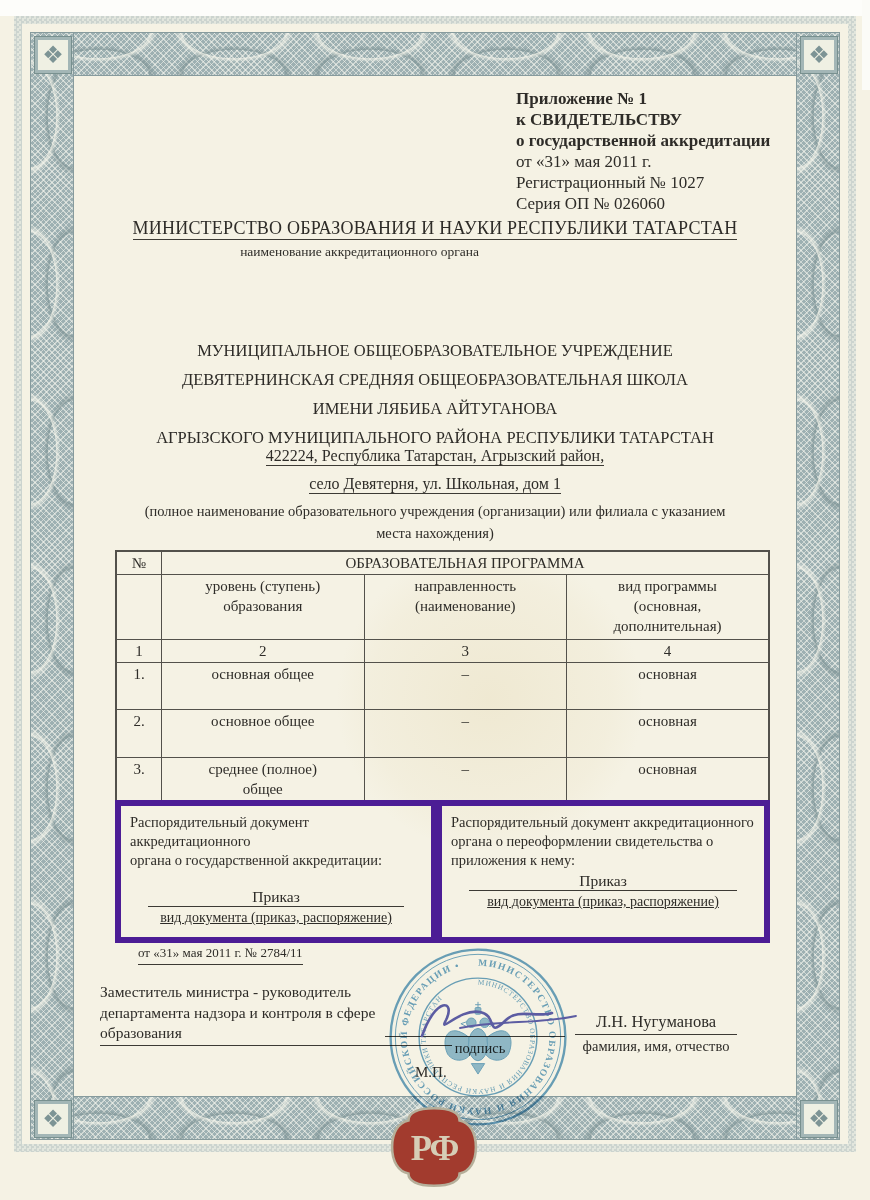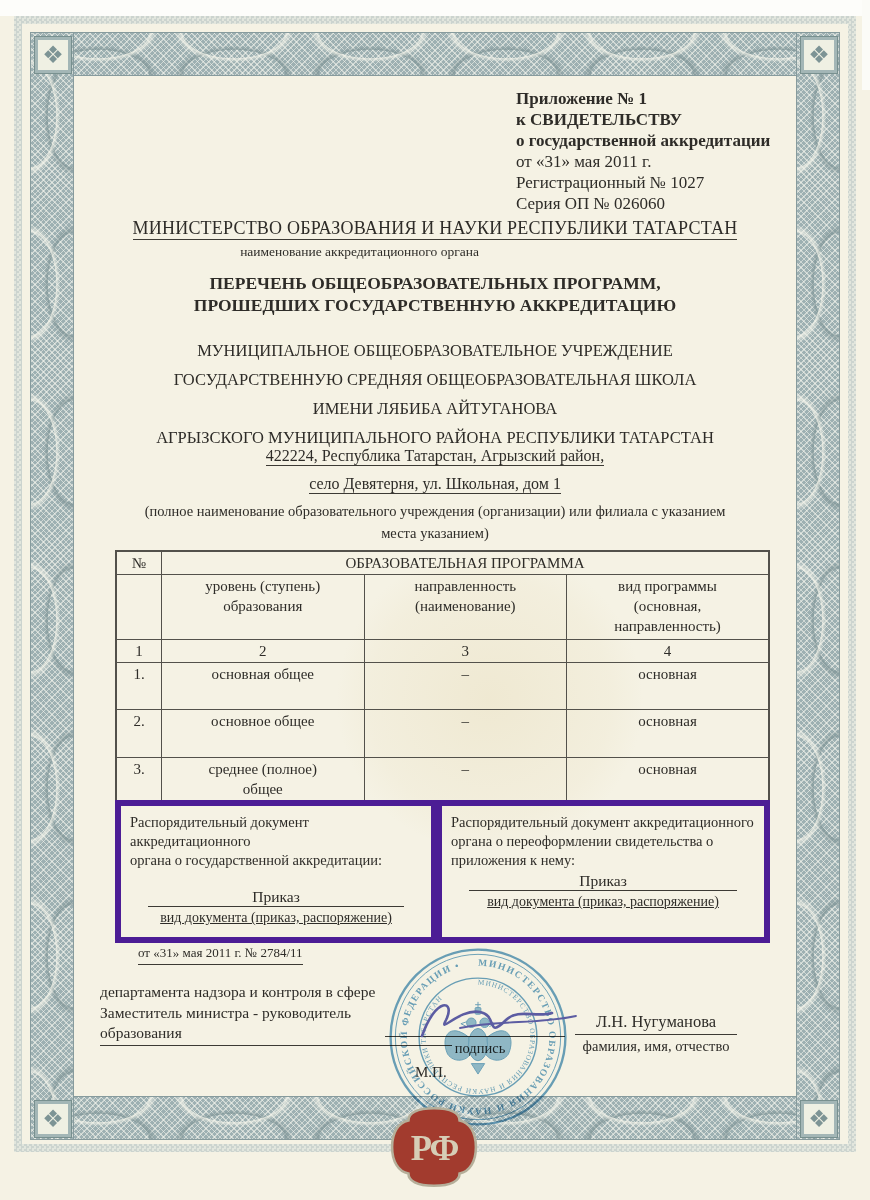--- a/index.html
+++ b/index.html
@@ -126,37 +126,33 @@
       <div class="b">к СВИДЕТЕЛЬСТВУ</div>
       <div class="b">о государственной аккредитации</div>
       <div>от «31» мая  2011 г.</div>
       <div>Регистрационный № 1027</div>
       <div>Серия ОП  № 026060</div>
     </div>
 
     <div class="abs ministry c"><span>МИНИСТЕРСТВО ОБРАЗОВАНИЯ И НАУКИ РЕСПУБЛИКИ ТАТАРСТАН</span></div>
     <div class="abs min-note c">наименование аккредитационного органа</div>
 
-    <div class="abs doc-title c b">
-      <div>ПЕРЕЧЕНЬ ОБЩЕОБРАЗОВАТЕЛЬНЫХ ПРОГРАММ,</div>
-      <div>ПРОШЕДШИХ  ГОСУДАРСТВЕННУЮ АККРЕДИТАЦИЮ</div>
-    </div>
 
     <div class="abs school c">
       <div>МУНИЦИПАЛЬНОЕ ОБЩЕОБРАЗОВАТЕЛЬНОЕ УЧРЕЖДЕНИЕ</div>
-      <div>ГОСУДАРСТВЕННУЮ СРЕДНЯЯ ОБЩЕОБРАЗОВАТЕЛЬНАЯ ШКОЛА</div>
+      <div>ДЕВЯТЕРНИНСКАЯ СРЕДНЯЯ ОБЩЕОБРАЗОВАТЕЛЬНАЯ ШКОЛА</div>
       <div>ИМЕНИ ЛЯБИБА АЙТУГАНОВА</div>
       <div>АГРЫЗСКОГО МУНИЦИПАЛЬНОГО РАЙОНА РЕСПУБЛИКИ ТАТАРСТАН</div>
     </div>
 
     <div class="abs addr c"><span>422224,  Республика Татарстан, Агрызский район,</span></div>
     <div class="abs addr addr2 c"><span>село Девятерня, ул. Школьная, дом 1</span></div>
     <div class="abs note c">
       <div>(полное наименование образовательного учреждения (организации) или филиала с указанием</div>
-      <div>места указанием)</div>
+      <div>места нахождения)</div>
     </div>
 
     <table class="progs">
       <tbody>
           <tr class="hrow1">
         <td class="colno">№</td>
         <td colspan="3">ОБРАЗОВАТЕЛЬНАЯ ПРОГРАММА</td>
       </tr>
       <tr class="hrow2">
         <td class="colno"></td>
@@ -164,21 +160,21 @@
           <div>уровень (ступень)</div>
           <div>образования</div>
         </td>
         <td class="coldir">
           <div>направленность</div>
           <div>(наименование)</div>
         </td>
         <td class="coltype">
           <div>вид программы</div>
           <div>(основная,</div>
-          <div>направленность)</div>
+          <div>дополнительная)</div>
         </td>
       </tr>
       <tr class="hrow3">
         <td>1</td>
         <td>2</td>
         <td>3</td>
         <td>4</td>
       </tr>
       <tr class="drow1">
         <td class="numcell">1.</td>
@@ -213,22 +209,22 @@
     </div>
     <div class="box box-r">
       <div>Распорядительный документ аккредитационного</div>
       <div>органа о переоформлении свидетельства о</div>
       <div>приложения к нему:</div>
       <div class="prikaz prikaz-r">Приказ</div>
       <div class="vid">вид документа (приказ, распоряжение)</div>
     </div>
 
     <div class="abs sig-post">
+      <div>Заместитель министра - руководитель</div>
       <div>департамента надзора и контроля в сфере</div>
-      <div>Заместитель министра - руководитель</div>
       <div class="uline">образования</div>
     </div>
     <div class="abs sig-line"></div>
     <div class="abs sig-note c">подпись</div>
     <div class="abs mp">М.П.</div>
     <div class="abs name-line">Л.Н. Нугуманова</div>
     <div class="abs name-note">фамилия, имя, отчество</div>
   </div>
 
   <div class="stamp">

